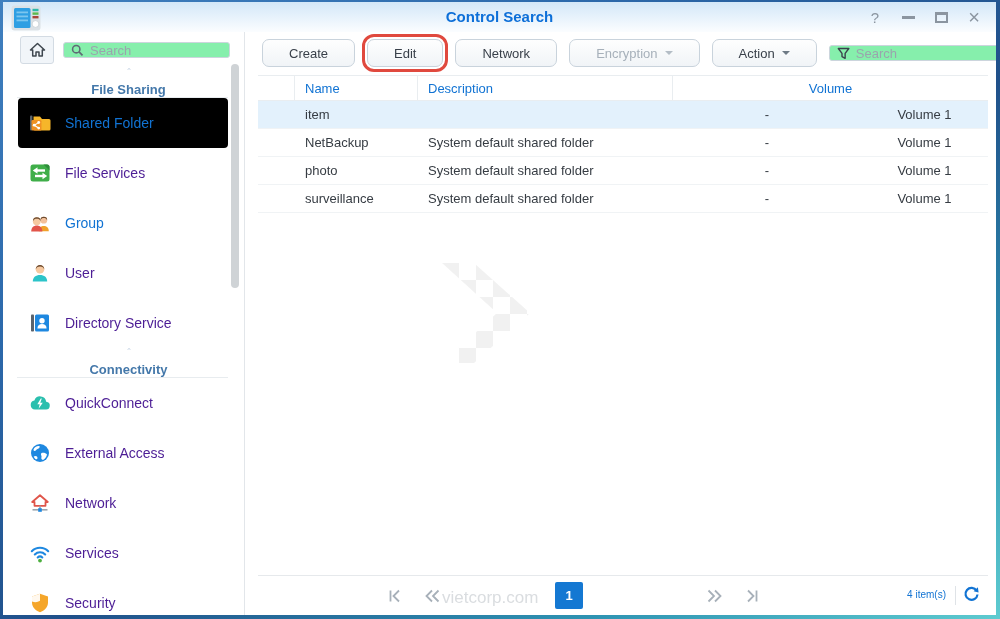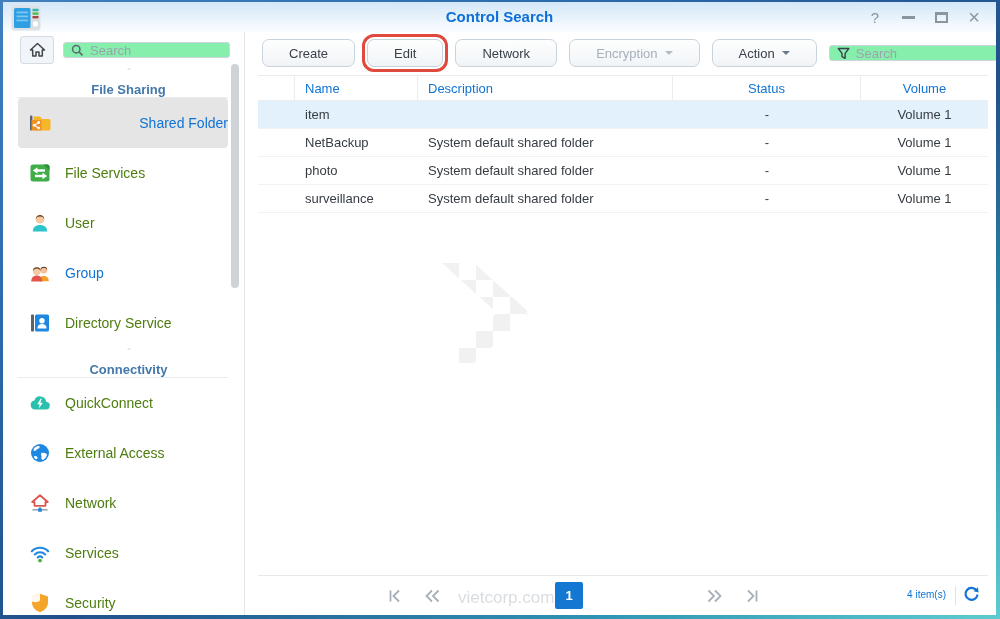--- a/index.html
+++ b/index.html
@@ -29,22 +29,22 @@
   .home-btn { width:34px; height:28px; border:1px solid #d3dbe3; border-radius:3px; background:#f1f5f9;
     display:flex; align-items:center; justify-content:center; cursor:pointer; }
   .searchbox { flex:1; height:16px; border:1px solid #ccd5dd; border-radius:3px; background:#86efac;
     display:flex; align-items:center; gap:6px; padding:0 7px; }
   .searchbox input { border:0; outline:0; width:100%; font-size:13px; color:#3c434b; font-family:inherit; background:transparent; }
   .searchbox input::placeholder { color:#9aa4ad; }
   .nav { flex:1; overflow:hidden; }
   .nav-header { height:30px; margin:0 16px 0 14px; padding-left:12px; display:flex; align-items:center; gap:12px;
     color:#4478aa; font-weight:bold; font-size:13px; border-bottom:1px solid #e8ecef; cursor:pointer;flex-direction:column; }
   .nav-item { height:50px; margin:0 16px 0 15px; border-radius:4px; display:flex; align-items:center; gap:13px;
-    padding-left:10px; font-size:14px; color:#4d7c0f; cursor:pointer; }
-  .nav-item.selected { background:#e5e5e5; color:#1173d3;justify-content:space-between; }
+    padding-left:10px; font-size:14px; color:#4c1d95; cursor:pointer; }
+  .nav-item.selected { background:#000000; color:#1173d3; }
   .nav-item.hl { color:#1173d3; }
   .nav-icon { width:24px; height:24px; flex:0 0 24px; }
   .sb-thumb { position:absolute; right:5px; top:32px; width:8px; height:224px; background:#cfd3d6; border-radius:4px; }
 
   
   .main { flex:1; min-width:0; position:relative; display:flex; flex-direction:column; padding:0 8px 0 13px; background:#fff; }
   .toolbar { flex:0 0 36px; margin-top:3px; display:flex; align-items:center; gap:12px; padding-left:4px; }
   .btn { height:28px; padding:0 26px; font-size:13px; color:#39404a; font-family:inherit;
     background:linear-gradient(#fefefe,#f1f4f7); border:1px solid #c9d3dc; border-radius:7px; cursor:pointer;
     display:flex; align-items:center; gap:7px; }
@@ -62,21 +62,21 @@
   .c3 { flex:0 0 188px; justify-content:center; text-align:center; } .c4 { flex:1; justify-content:center; text-align:center; border-right:0; }
   .trow { flex:0 0 28px; display:flex; align-items:stretch; font-size:13px; color:#363c43; border-bottom:1px solid #f0f3f5; cursor:pointer; }
   .td { display:flex; align-items:center; }
   .trow.selected { background:#e3f1fc; }
 
   .wm-chevron { position:absolute; left:197px; top:231px; opacity:0.05; }
 
   
   .pagebar { position:absolute; left:13px; right:8px; bottom:0; height:40px; border-top:1px solid #e6e9ec; background:#fff; }
   .pg { position:absolute; top:13px; cursor:pointer; }
-  .wm-text { position:absolute; left:200px; top:12px; color:#dadde0; font-size:17px; }
+  .wm-text { position:absolute; left:184px; top:12px; color:#dadde0; font-size:17px; }
   .pagebox { position:absolute; left:297px; top:6px; width:28px; height:27px; background:#1478d2; color:#fff;
     font-size:13px; font-weight:bold; text-align:center; line-height:27px; border-radius:2px; cursor:pointer; }
   .count { position:absolute; right:42px; top:13px; color:#1173d3; font-size:10px; }
   .pg-sep { position:absolute; right:32px; top:10px; height:19px; border-left:1px solid #dfe3e7; }
   .refresh { position:absolute; right:8px; top:10px; cursor:pointer; }
 </style>
 </head>
 <body>
 
 <div class="window">
@@ -154,39 +154,39 @@
           <rect x="2.5" y="3.5" width="19" height="17" rx="2.5" fill="#3fae49"></rect>
           <path d="M15.5 3.5 L21.5 9.5 V6 a2.5 2.5 0 0 0 -2.5 -2.5 Z" fill="#2e8d3a"></path>
           <rect x="9" y="8.3" width="8" height="2.4" fill="#fff"></rect>
           <polygon points="9.5,6.2 9.5,12.8 4.8,9.5" fill="#fff"></polygon>
           <rect x="7" y="13.8" width="8" height="2.4" fill="#fff"></rect>
           <polygon points="14.5,11.7 14.5,18.3 19.2,15" fill="#fff"></polygon>
         </svg>
         <span>File Services</span>
       </div>
 
-      <div class="nav-item">
-        <svg class="nav-icon" viewBox="0 0 24 24">
-          <circle cx="12" cy="8.3" r="4.3" fill="#f6c9a0"></circle>
-          <path d="M7.7 8.3 a4.3 4.3 0 0 1 8.6 0 c-1.2-2.2-2.2-2.8-4.3-2.8 s-3.1.6-4.3 2.8 z" fill="#6b4a2f"></path>
-          <path d="M4.8 20.5 c0-4.6 3.1-6.6 7.2-6.6 s7.2 2 7.2 6.6 z" fill="#2cc4c9"></path>
-        </svg>
-        <span>User</span>
-      </div>
-
       <div class="nav-item hl">
         <svg class="nav-icon" viewBox="0 0 24 24">
           <circle cx="15.8" cy="9.2" r="3.4" fill="#f3c09a"></circle>
           <path d="M12.4 9.2 a3.4 3.4 0 0 1 6.8 0 c-1-1.7-1.7-2.2-3.4-2.2 s-2.4.5-3.4 2.2 z" fill="#6b4a2f"></path>
           <path d="M10.8 20.3 c0-3.7 2.2-5.4 5-5.4 s5 1.7 5 5.4 z" fill="#f0a12b"></path>
           <circle cx="8.8" cy="10.2" r="3.9" fill="#f6c9a0"></circle>
           <path d="M4.9 10.2 a3.9 3.9 0 0 1 7.8 0 c-1.1-2-2-2.5-3.9-2.5 s-2.8.5-3.9 2.5 z" fill="#6b4a2f"></path>
           <path d="M3.2 20.5 c0-4.1 2.5-6.1 5.6-6.1 s5.6 2 5.6 6.1 z" fill="#e2554a"></path>
         </svg>
         <span>Group</span>
+      </div>
+
+      <div class="nav-item">
+        <svg class="nav-icon" viewBox="0 0 24 24">
+          <circle cx="12" cy="8.3" r="4.3" fill="#f6c9a0"></circle>
+          <path d="M7.7 8.3 a4.3 4.3 0 0 1 8.6 0 c-1.2-2.2-2.2-2.8-4.3-2.8 s-3.1.6-4.3 2.8 z" fill="#6b4a2f"></path>
+          <path d="M4.8 20.5 c0-4.6 3.1-6.6 7.2-6.6 s7.2 2 7.2 6.6 z" fill="#2cc4c9"></path>
+        </svg>
+        <span>User</span>
       </div>
 
       <div class="nav-item">
         <svg class="nav-icon" viewBox="0 0 24 24">
           <rect x="3" y="3.5" width="3" height="17" rx="0.8" fill="#5a636c"></rect>
           <rect x="7" y="3.5" width="14" height="17" rx="1.5" fill="#1e88e0"></rect>
           <circle cx="14" cy="9.7" r="2.7" fill="#fff"></circle>
           <path d="M9.4 17.6 c0-3.1 2.1-4.5 4.6-4.5 s4.6 1.4 4.6 4.5 z" fill="#fff"></path>
         </svg>
         <span>Directory Service</span>
@@ -268,21 +268,20 @@
           <path d="M1.5 1.8 H13.5 L9.3 7.4 V13 L5.7 11 V7.4 Z" fill="none" stroke="#3a424c" stroke-width="1.6" stroke-linejoin="round"></path>
         </svg>
         <input placeholder="Search" style="">
       </div>
     </div>
 
     <div class="thead">
       <div class="th c0"></div>
       <div class="th c1">Name</div>
       <div class="th c2">Description</div>
-      <div class="th c3">Status</div>
       <div class="th c4">Volume</div>
     </div>
 
     <div class="trow selected">
       <div class="td c0"></div>
       <div class="td c1">item</div>
       <div class="td c2"></div>
       <div class="td c3">-</div>
       <div class="td c4">Volume 1</div>
     </div>

